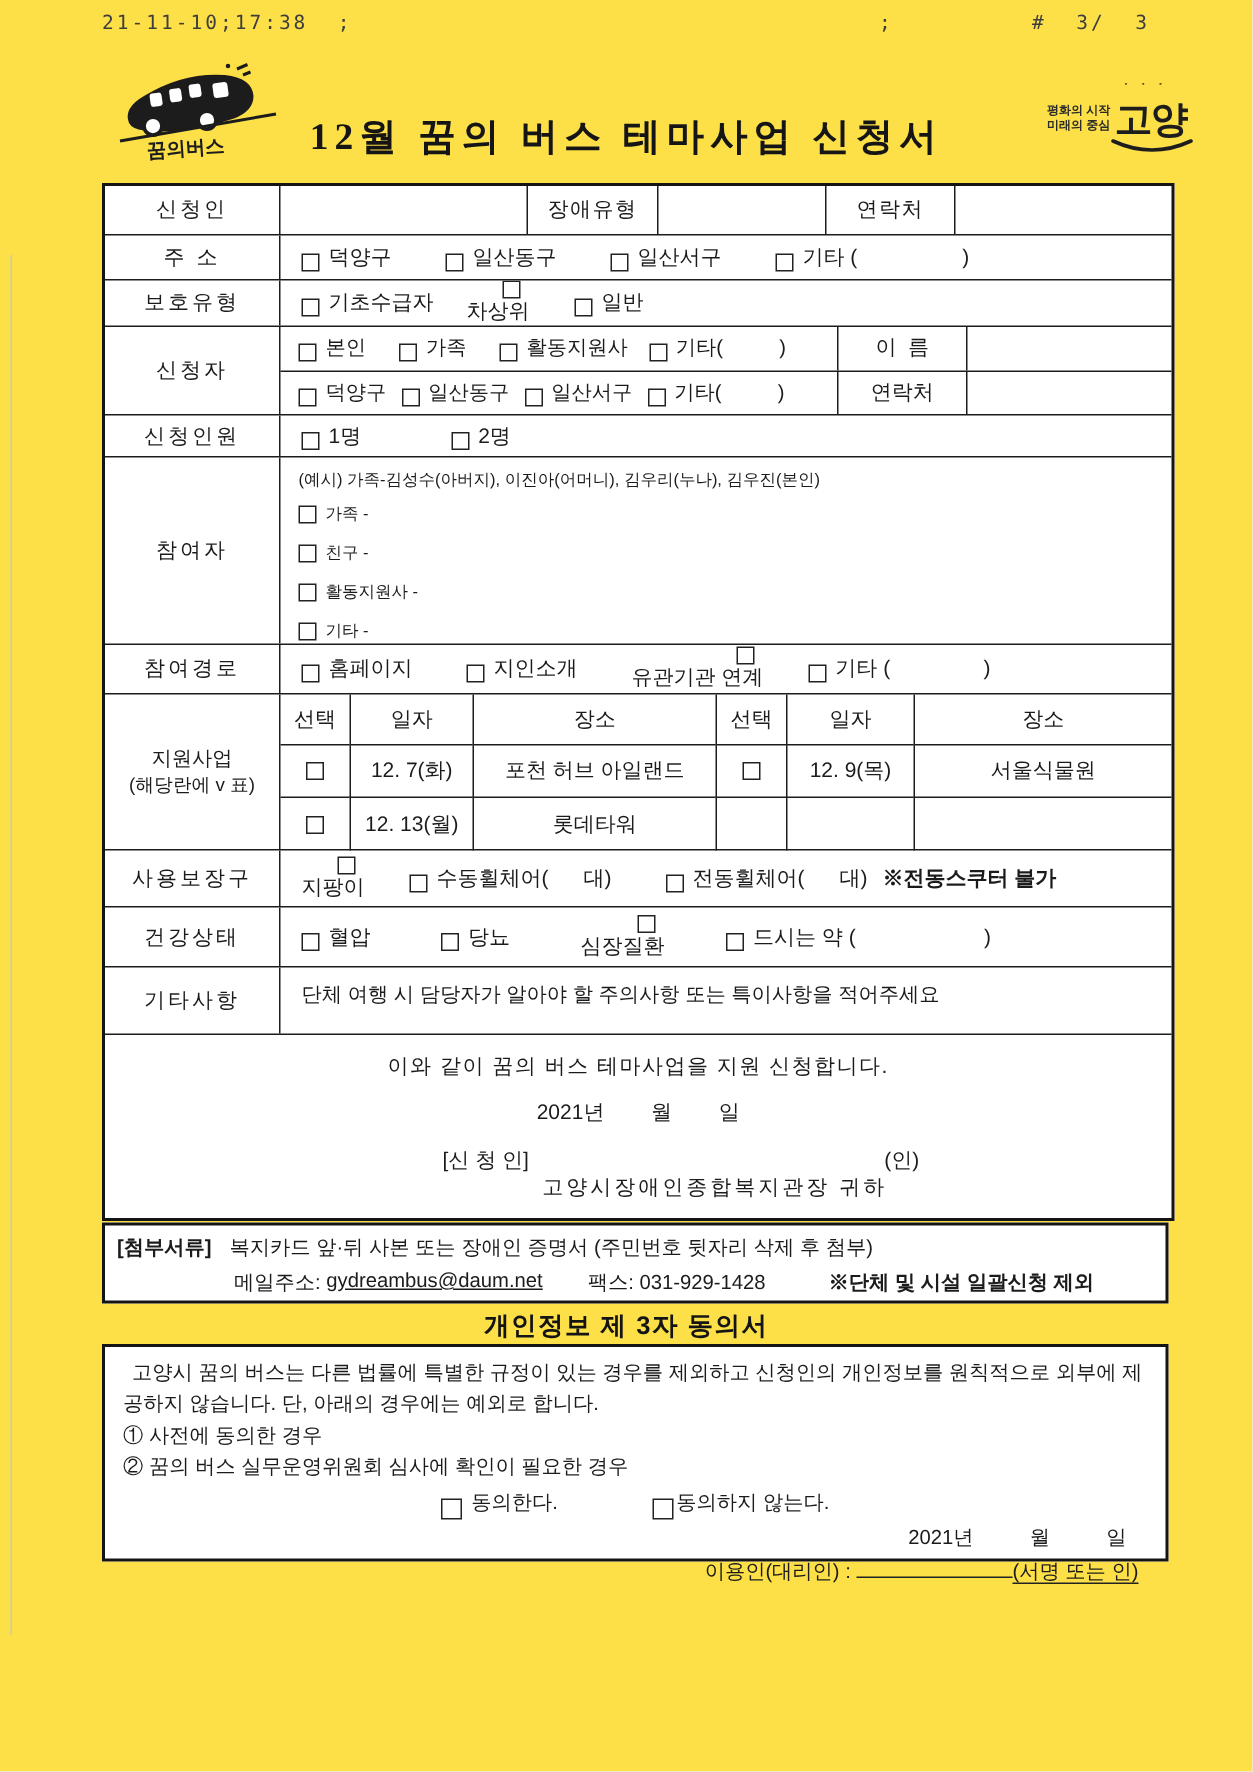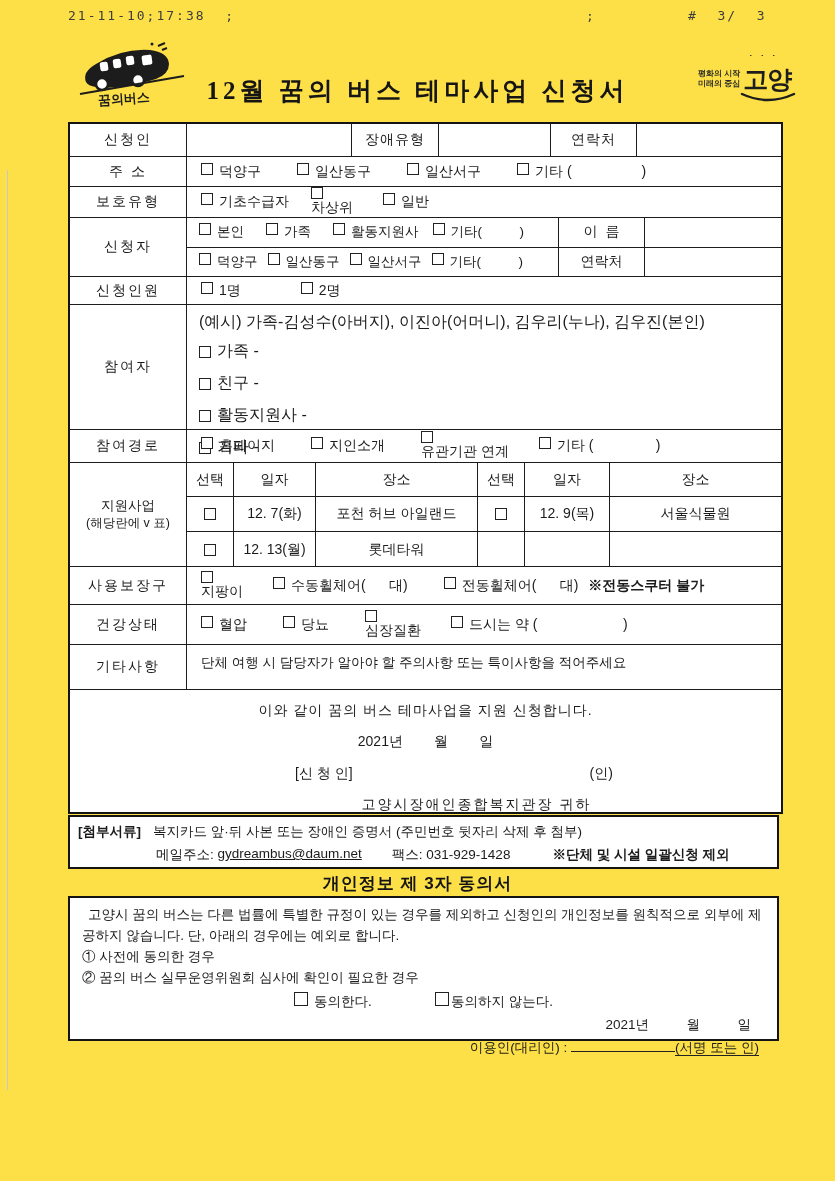--- a/index.html
+++ b/index.html
@@ -28,50 +28,50 @@
   .row{display:flex;border-bottom:1.5px solid #1c1c1c;}
   .row:last-child{border-bottom:none;}
   .lbl{width:117px;flex:none;border-right:1.5px solid #1c1c1c;display:flex;flex-direction:column;
        align-items:center;justify-content:center;font-size:14px;letter-spacing:2px;text-align:center;}
   .lblc{border-right:1.5px solid #1c1c1c;display:flex;align-items:center;justify-content:center;
         font-size:14px;letter-spacing:1px;}
   .cell{display:flex;align-items:center;padding-left:14px;font-size:14px;}
   .vfield{padding-left:0;}
   .cb{display:inline-block;width:12px;height:12px;border:1.6px solid #222;background:#fff;
       margin-right:6px;flex:none;vertical-align:-1px;}
-  .opt{display:inline-flex;align-items:flex-start;}
+  .opt{display:inline-flex;align-items:flex-end;}
   .opt-t{white-space:pre;}
   
   .h-r1{height:33px;} .h-addr{height:30px;} .h-prot{height:31px;}
   .h-pxA{height:32px;} .h-pxB{height:27px;} .h-cnt{height:28px;}
   .h-part{height:125px;} .h-chan{height:33px;}
   .h-aids{height:38px;} .h-health{height:40px;} .h-etc{height:45px;} .h-sign{height:122px;}
   
   .px-right{flex:1;display:flex;flex-direction:column;}
   .px-sub{display:flex;flex:1;}
   .px-sub.first{border-bottom:1.5px solid #1c1c1c;}
   .px-opts{width:372px;flex:none;border-right:1.5px solid #1c1c1c;display:flex;align-items:center;padding-left:12px;font-size:13.5px;}
   .px-f{width:86px;flex:none;border-right:1.5px solid #1c1c1c;display:flex;align-items:center;justify-content:center;font-size:14px;white-space:pre;}
   .px-v{flex:1;}
   
-  .part-box{flex:1;padding:7px 12px 0 12px;font-size:16px;}
+  .part-box{flex:1;padding:7px 12px 0 12px;font-size:11px;}
   .part-ex{margin-bottom:8px;}
   .part-line{display:flex;align-items:center;margin-bottom:11px;}
   
   .pg{flex:1;display:grid;grid-template-columns:46px 82px 162px 47px 85px 1fr;grid-template-rows:34px 35px 35px;}
   .pgc{display:flex;align-items:center;justify-content:center;font-size:14px;border-left:1.5px solid #1c1c1c;white-space:pre;}
   .pgc.c0{border-left:none;}
   .pgc.bb{border-bottom:1.5px solid #1c1c1c;}
   
   .sig{flex:1;display:flex;flex-direction:column;font-size:14px;}
   .sig-pledge{text-align:center;margin-top:12px;letter-spacing:1px;}
   .sig-date{text-align:center;margin-top:13px;white-space:pre;}
   .sig-line3{display:flex;margin-top:14px;padding-left:225px;}
   .sig-seal{margin-left:237px;}
-  .sig-rcpt{text-align:center;margin-top:13px;padding-left:102px;letter-spacing:2px;}
+  .sig-rcpt{text-align:center;padding-left:102px;letter-spacing:2px;}
   
   .attach{position:absolute;left:68px;top:815px;width:711px;height:54px;border:2px solid #141414;
           background:#fff;box-sizing:border-box;font-size:13.5px;padding:6px 8px 0 8px;}
   .attach .l1{display:flex;}
   .attach .tag{font-weight:bold;margin-right:12px;white-space:nowrap;}
   .attach .l2{display:flex;margin-top:5px;padding-left:78px;align-items:flex-start;}
   .attach a{color:#1b1b1b;text-decoration:underline;}
   .attach .fx{margin-left:30px;}
   .attach .ex{margin-left:42px;font-weight:bold;}
   
@@ -334,21 +334,21 @@
         <span class="opt gap10">
             <span class="cb"></span>
             <span class="opt-t">전동휠체어(      대)</span>
           </span>
         <span class="bold">※전동스쿠터 불가</span>
       </div>
     </div>
 
     <div class="row h-health">
       <div class="lbl">건강상태</div>
-      <div class="cell" style="flex:1;">
+      <div class="cell" style="flex:1;gap:11px;">
         <span class="opt gap36">
             <span class="cb"></span>
             <span class="opt-t">혈압</span>
           </span>
         <span class="opt gap36">
             <span class="cb"></span>
             <span class="opt-t">당뇨</span>
           </span>
         <span class="opt gap30">
             <span class="cb"></span>

